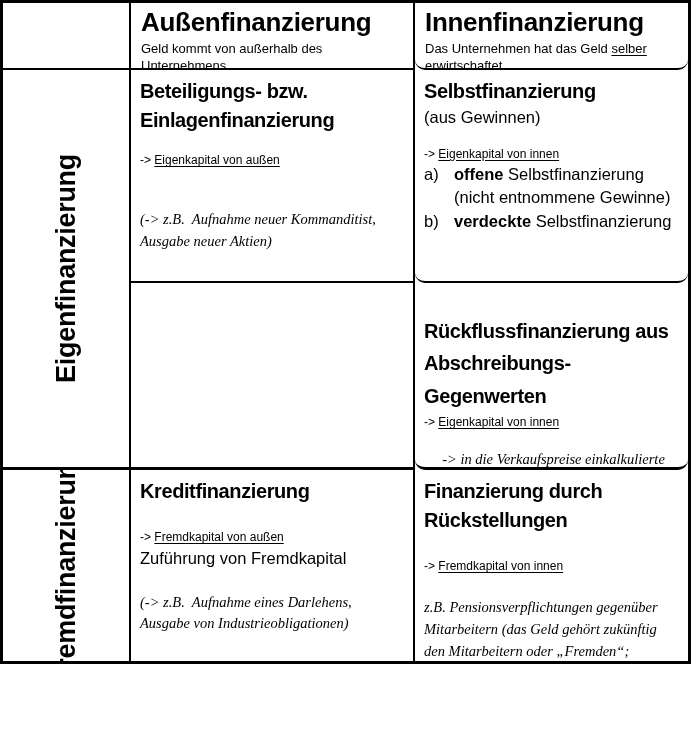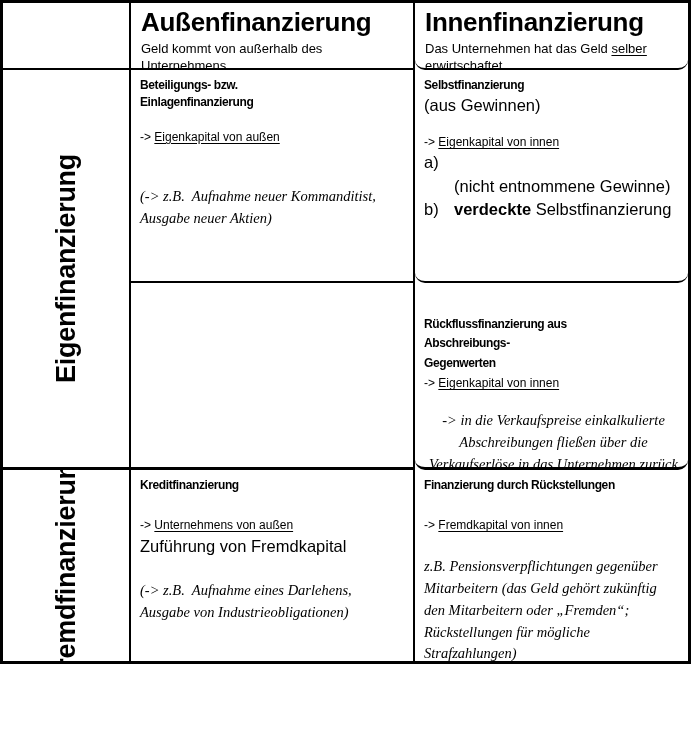--- a/index.html
+++ b/index.html
@@ -47,21 +47,21 @@
     writing-mode: vertical-rl;
     transform: rotate(180deg);
     font-size: 27px; font-weight: bold;
     letter-spacing: -0.3px;
     white-space: nowrap;
   }
 
   
   .body { padding: 7px 5px 6px 9px; font-size: 16.5px; }
   .ctitle {
-    font-size: 12px; font-weight: bold; line-height: 1.45;
+    font-size: 20px; font-weight: bold; line-height: 1.45;
     letter-spacing: -0.4px;
   }
   .pre { white-space: pre-line; }
   .prew { white-space: pre-wrap; }
   .arrowline { font-size: 12px; line-height: 1.5; }
   .u { text-decoration: underline; text-underline-offset: 2px; }
   .text { line-height: 1.55; }
   .note {
     font-family: "Liberation Serif", "DejaVu Serif", serif;
     font-style: italic;
@@ -120,20 +120,21 @@
       <div class="note prew">(-&gt; z.B.  Aufnahme neuer Kommanditist,
 Ausgabe neuer Aktien)</div>
     </div>
 
     <div class="cell c3 r2 sub-divider body selbst">
       <div class="ctitle">Selbstfinanzierung</div>
       <div class="subtitle">(aus Gewinnen)</div>
       <div class="arrowline"><span>-&gt; </span><span class="u">Eigenkapital von innen</span></div>
       <div class="li">
         <span class="marker">a)</span>
+        <span><b>offene</b><span> Selbstfinanzierung</span></span>
       </div>
       <div class="li-sub">(nicht entnommene Gewinne)</div>
       <div class="li">
         <span class="marker">b)</span>
         <span><b>verdeckte</b><span> Selbstfinanzierung</span></span>
       </div>
     </div>
 
     <div class="cell c2 r3"></div>
 
@@ -146,21 +147,21 @@
 Abschreibungen fließen über die
 Verkaufserlöse in das Unternehmen zurück</div>
     </div>
 
     <div class="cell c1 r4 rowlab">
       <span class="vtext">Fremdfinanzierung</span>
     </div>
 
     <div class="cell c2 r4 body kredit">
       <div class="ctitle">Kreditfinanzierung</div>
-      <div class="arrowline"><span>-&gt; </span><span class="u">Unternehmens von außen</span></div>
+      <div class="arrowline"><span>-&gt; </span><span class="u">Fremdkapital von außen</span></div>
       <div class="text">Zuführung von Fremdkapital</div>
       <div class="note prew">(-&gt; z.B.  Aufnahme eines Darlehens,
 Ausgabe von Industrieobligationen)</div>
     </div>
 
     <div class="cell c3 r4 body ruest">
       <div class="ctitle">Finanzierung durch Rückstellungen</div>
       <div class="arrowline"><span>-&gt; </span><span class="u">Fremdkapital von innen</span></div>
       <div class="note pre">z.B. Pensionsverpflichtungen gegenüber
 Mitarbeitern (das Geld gehört zukünftig

